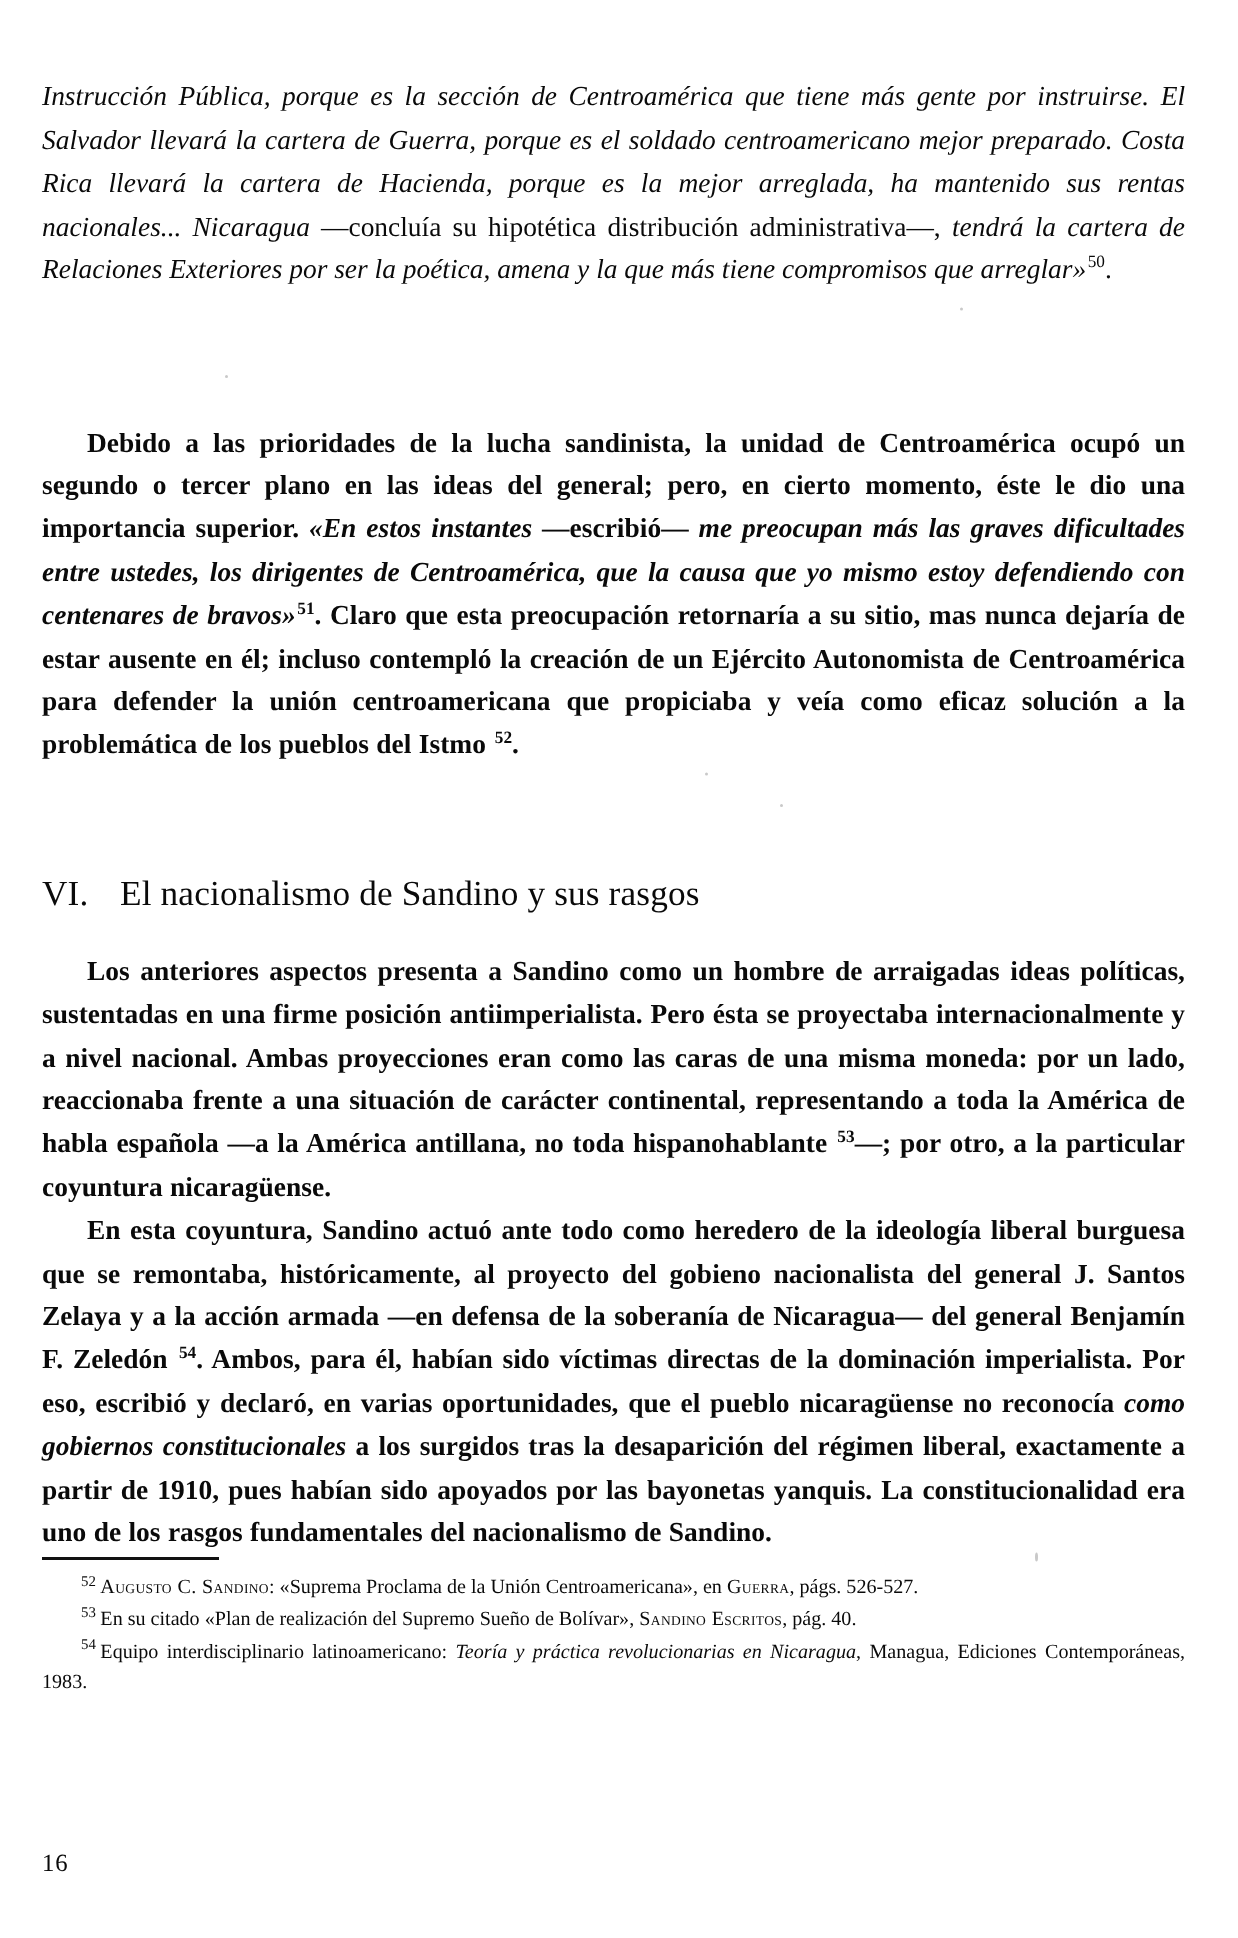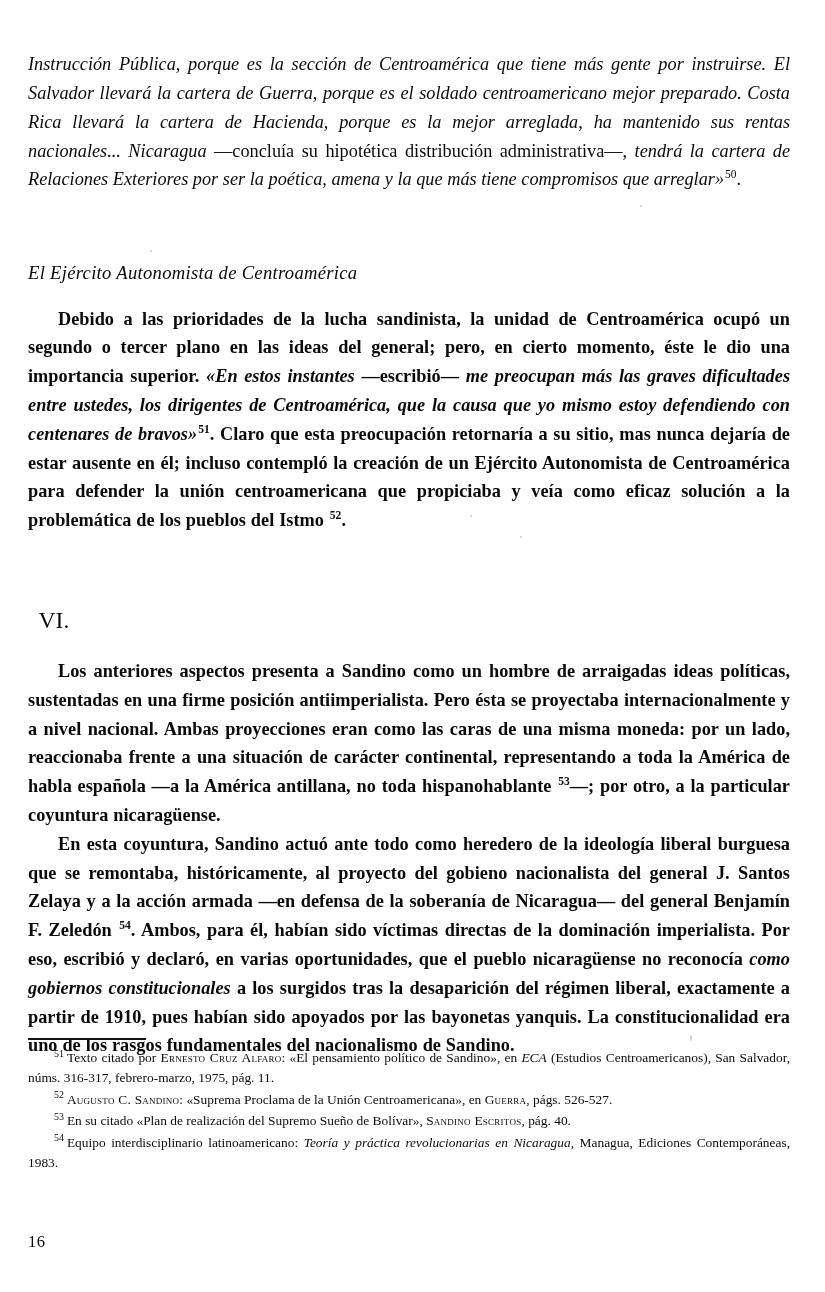--- a/index.html
+++ b/index.html
@@ -73,21 +73,20 @@
     font-weight: normal;
     font-size: 23.5px;
     line-height: 30px;
     letter-spacing: 0.1px;
     display: flex;
     align-items: baseline;
   }
   h2.section .num {
     display: inline-block;
     min-width: 52px;
-    text-align: center;
   }
 
   
   .gap-a { height: 48px; }
   .gap-b { height: 20px; }
   .gap-c { height: 70px; }
   .gap-d { height: 22px; }
 
   
   .footnotes {
@@ -147,52 +146,49 @@
 <div class="page">
 
   <div class="content">
 
     <p class="opening">
       <span>Instrucción Pública, porque es la sección de Centroamérica que tiene más gente por instruirse. El Salvador llevará la cartera de Guerra, porque es el soldado centroamericano mejor preparado. Costa Rica llevará la cartera de Hacienda, porque es la mejor arreglada, ha mantenido sus rentas nacionales... Nicaragua </span><span class="roman">—concluía su hipotética distribución administrativa—, </span><span>tendrá la cartera de Relaciones Exteriores por ser la poética, amena y la que más tiene compromisos que arreglar»</span><span class="sup">50</span><span class="roman">.</span>
     </p>
 
     <div class="gap-a"></div>
 
-    <h3 class="subhead">El Ejército Autonomista de Centroamérica</h3>
 
     <div class="gap-b"></div>
 
     <p class="para indent">
       <span>Debido a las prioridades de la lucha sandinista, la unidad de Centroamérica ocupó un segundo o tercer plano en las ideas del general; pero, en cierto momento, éste le dio una importancia superior. </span><span class="it">«En estos instantes </span><span>—escribió— </span><span class="it">me preocupan más las graves dificultades entre ustedes, los dirigentes de Centroamérica, que la causa que yo mismo estoy defendiendo con centenares de bravos»</span><span class="sup">51</span><span>. Claro que esta preocupación retornaría a su sitio, mas nunca dejaría de estar ausente en él; incluso contempló la creación de un Ejército Autonomista de Centroamérica para defender la unión centroamericana que propiciaba y veía como eficaz solución a la problemática de los pueblos del Istmo </span><span class="sup">52</span><span>.</span>
     </p>
 
     <div class="gap-c"></div>
 
     <h2 class="section">
       <span class="num">VI.</span>
+        <span>El nacionalismo de Sandino y sus rasgos</span>
     </h2>
 
     <div class="gap-d"></div>
 
     <p class="para indent">
       <span>Los anteriores aspectos presenta a Sandino como un hombre de arraigadas ideas políticas, sustentadas en una firme posición antiimperialista. Pero ésta se proyectaba internacionalmente y a nivel nacional. Ambas proyecciones eran como las caras de una misma moneda: por un lado, reaccionaba frente a una situación de carácter continental, representando a toda la América de habla española —a la América antillana, no toda hispanohablante </span><span class="sup">53</span><span>—; por otro, a la particular coyuntura nicaragüense.</span>
     </p>
 
     <p class="para indent">
       <span>En esta coyuntura, Sandino actuó ante todo como heredero de la ideología liberal burguesa que se remontaba, históricamente, al proyecto del gobieno nacionalista del general J. Santos Zelaya y a la acción armada —en defensa de la soberanía de Nicaragua— del general Benjamín F. Zeledón </span><span class="sup">54</span><span>. Ambos, para él, habían sido víctimas directas de la dominación imperialista. Por eso, escribió y declaró, en varias oportunidades, que el pueblo nicaragüense no reconocía </span><span class="it">como gobiernos constitucionales</span><span> a los surgidos tras la desaparición del régimen liberal, exactamente a partir de 1910, pues habían sido apoyados por las bayonetas yanquis. La constitucionalidad era uno de los rasgos fundamentales del nacionalismo de Sandino.</span>
     </p>
 
   </div>
 
   <div class="fn-rule"></div>
 
   <div class="footnotes">
-    <p class="footnote">
-      <span class="fn-num">51</span><span>Texto citado por </span><span class="sc">Ernesto Cruz Alfaro</span><span>: «El pensamiento político de Sandino», en </span><span class="it">ECA</span><span> (Estudios Centroamericanos), San Salvador, núms. 316-317, febrero-marzo, 1975, pág. 11.</span>
-    </p>
     <p class="footnote">
       <span class="fn-num">52</span><span class="sc">Augusto C. Sandino</span><span>: «Suprema Proclama de la Unión Centroamericana», en </span><span class="sc">Guerra</span><span>, págs. 526-527.</span>
     </p>
     <p class="footnote">
       <span class="fn-num">53</span><span>En su citado «Plan de realización del Supremo Sueño de Bolívar», </span><span class="sc">Sandino Escritos</span><span>, pág. 40.</span>
     </p>
     <p class="footnote">
       <span class="fn-num">54</span><span>Equipo interdisciplinario latinoamericano: </span><span class="it">Teoría y práctica revolucionarias en Nicaragua</span><span>, Managua, Ediciones Contemporáneas, 1983.</span>
     </p>
   </div>

